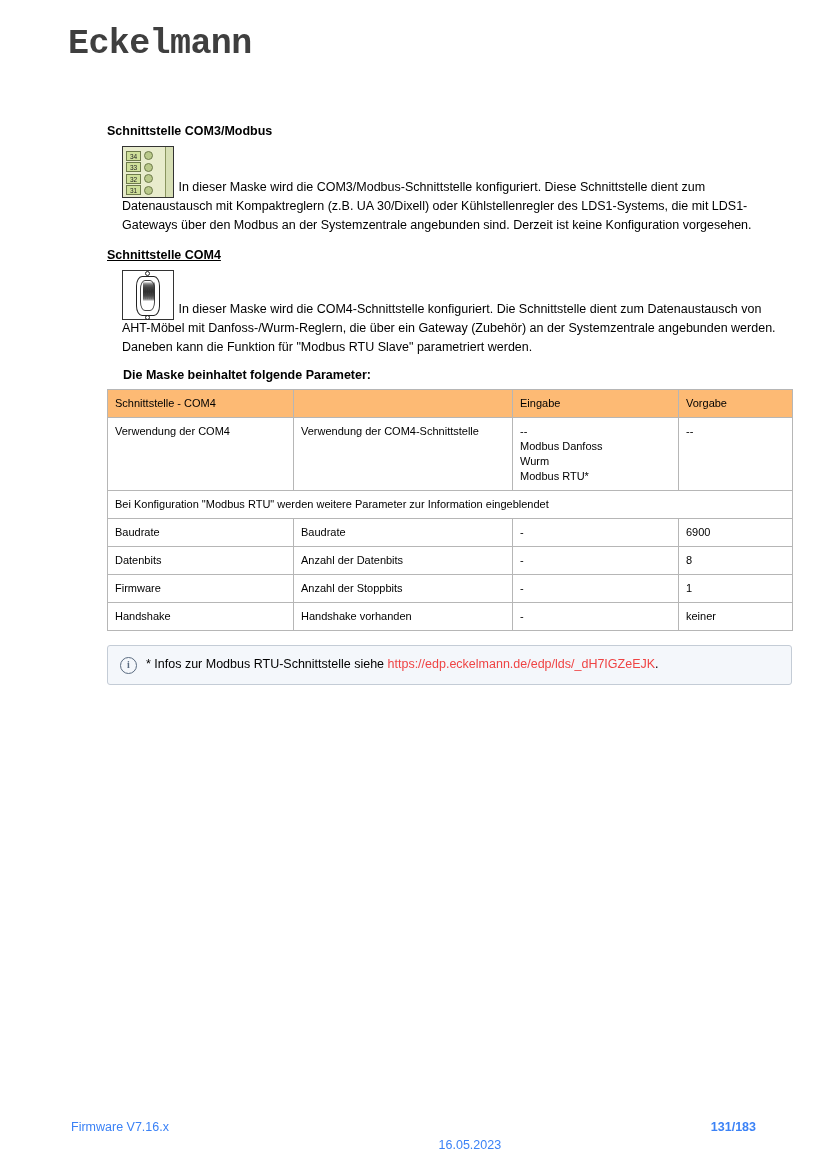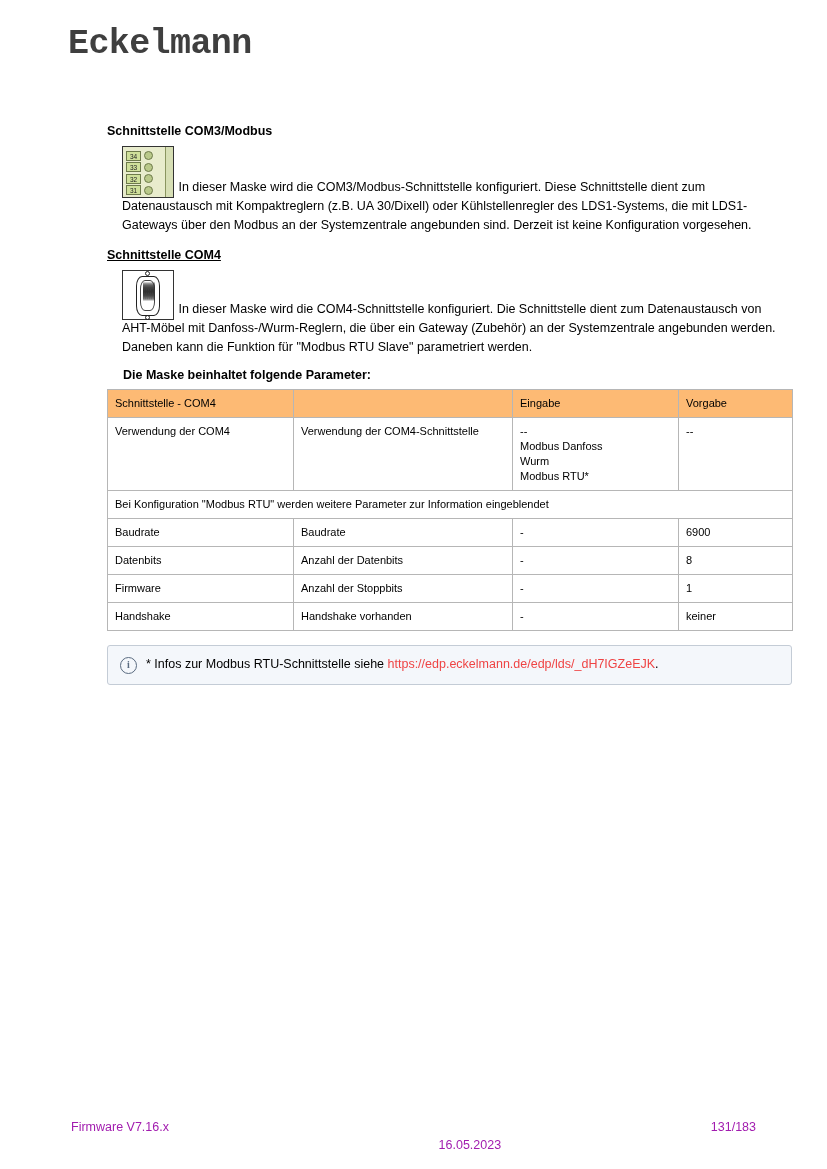--- a/index.html
+++ b/index.html
@@ -234,24 +234,24 @@
     text-decoration: none;
   }
   .footer {
     position: absolute;
     left: 71px;
     right: 71px;
     top: 1120px;
     display: flex;
     justify-content: space-between;
     font-size: 12.5px;
-    color: #a21caf;
+    color: #3b82f6;
   }
   .footer .center { margin-left: 60px; margin-top: 18px; }
-  .footer .right { font-weight: normal; }
+  .footer .right { font-weight: bold; }
 </style>
 </head>
 <body>
 
 <div class="page">
 
   <div class="brand">Eckelmann</div>
 
   <div class="content">
 

